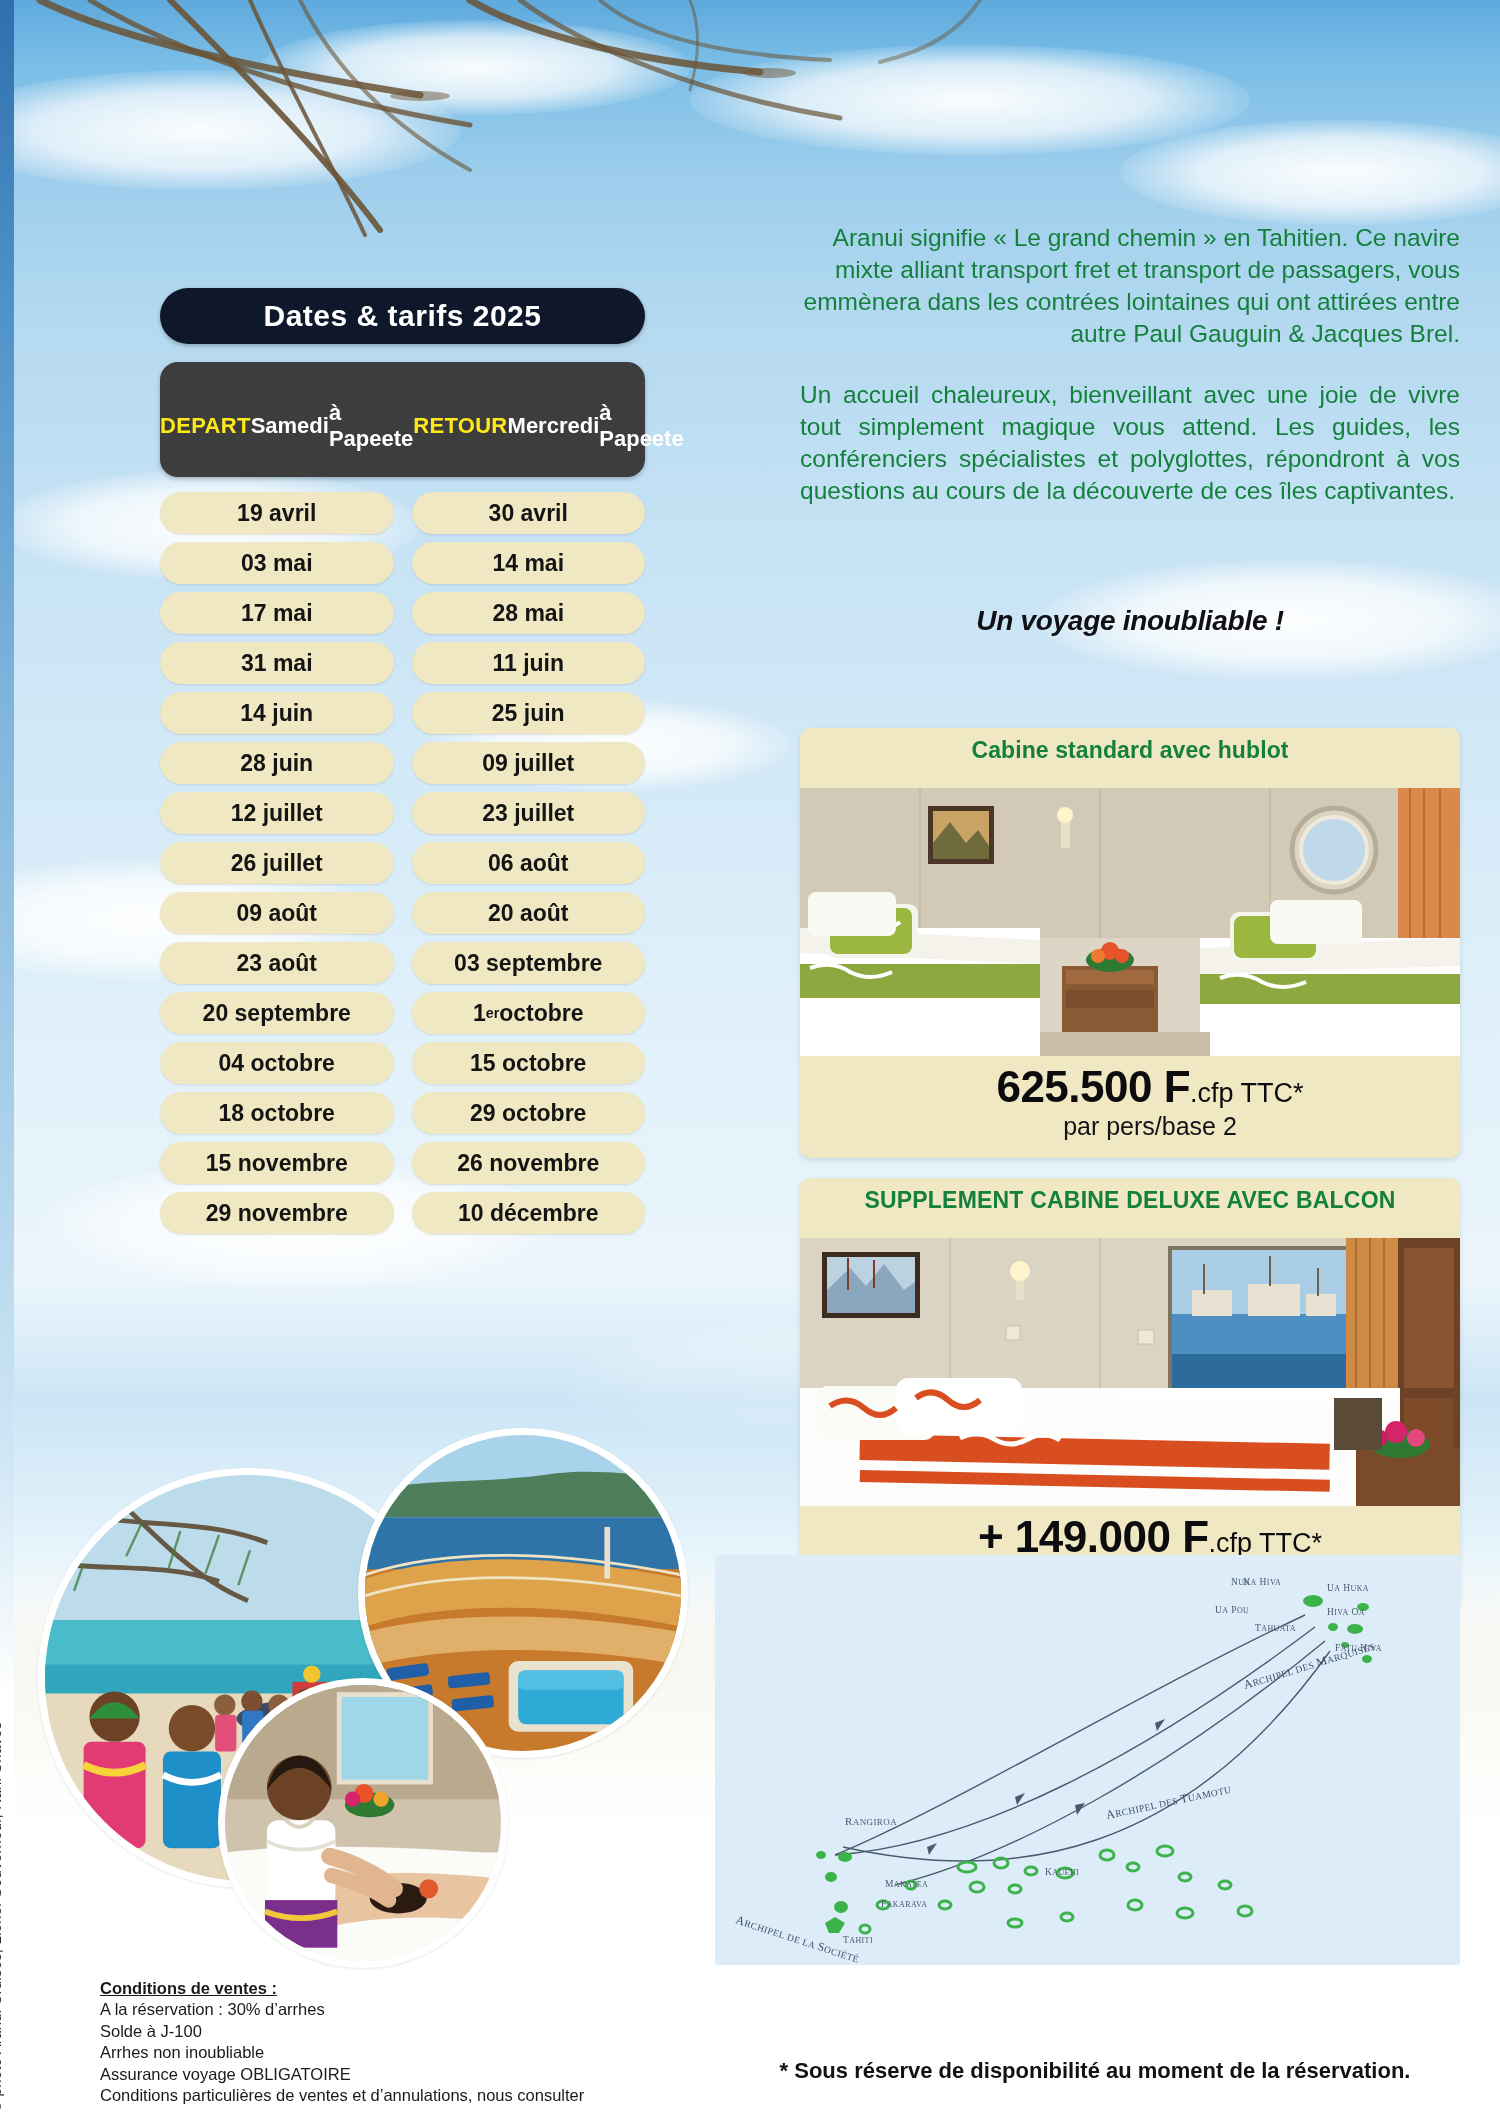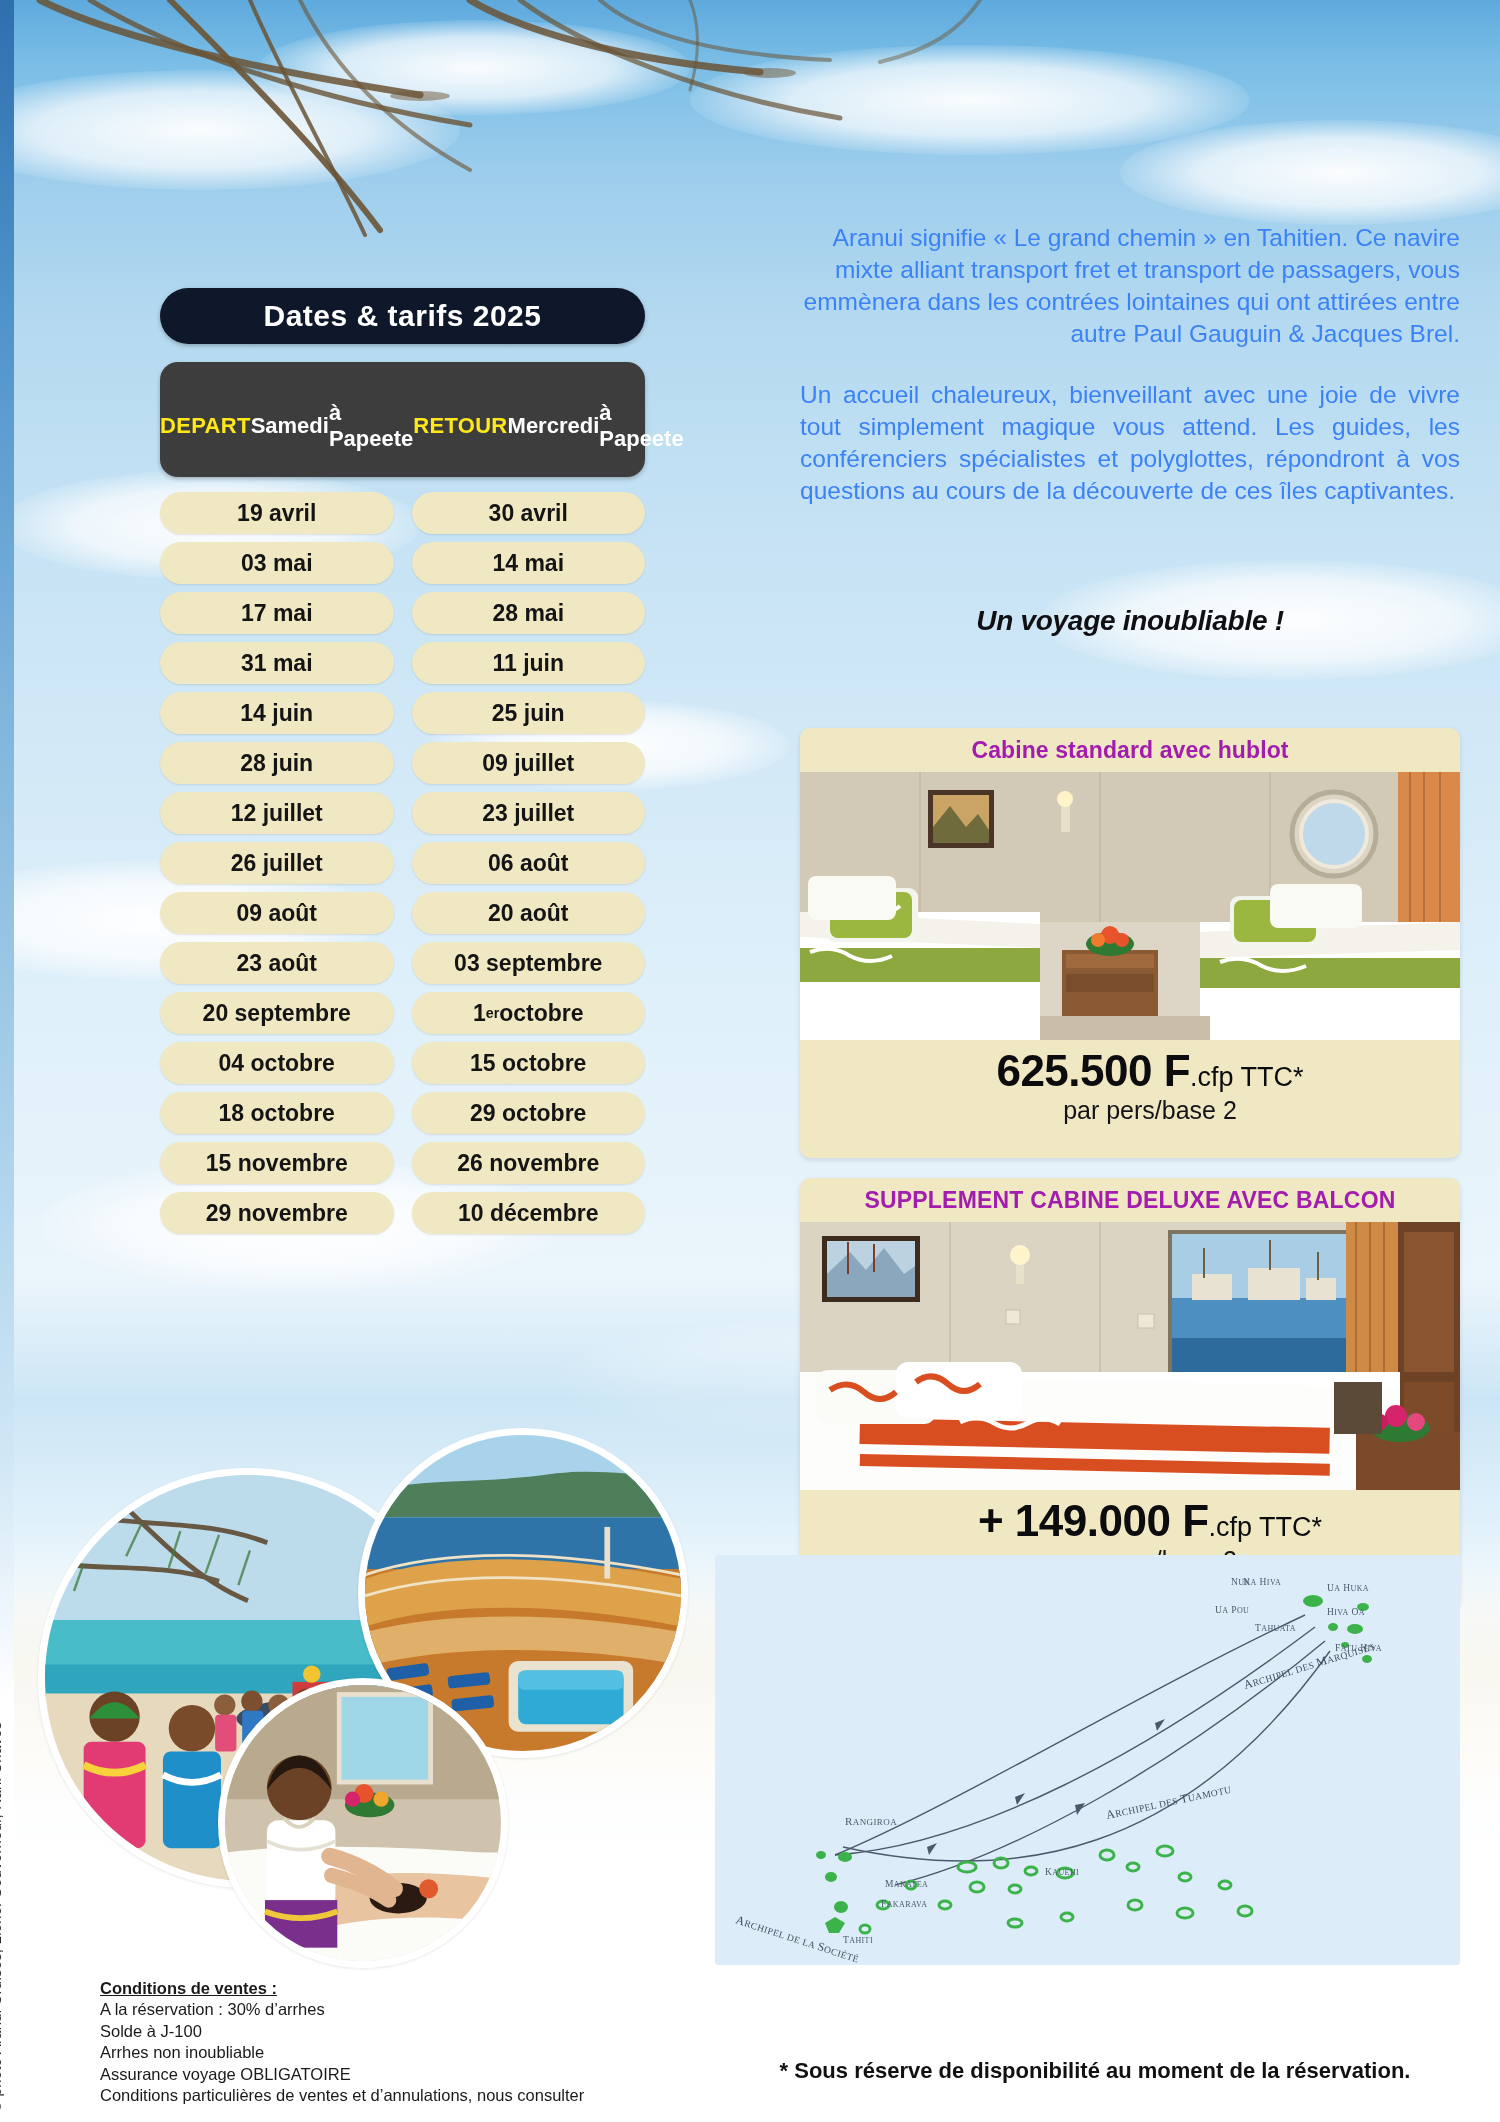--- a/index.html
+++ b/index.html
@@ -138,21 +138,21 @@
   }
   .date-cell sup { font-size: 0.62em; vertical-align: super; }
 
   
   .intro {
     position: absolute;
     left: 800px; top: 222px;
     width: 660px;
     font-size: 24.5px;
     line-height: 1.30;
-    color: #3b82f6;
+    color: #15803d;
     text-align: justify;
   }
   .intro p { margin: 0; }
   .intro p.first { text-align: right; }
   .intro .gap { height: 30px; }
   .slogan {
     position: absolute;
     left: 800px; top: 605px;
     width: 660px;
     text-align: center;
@@ -168,22 +168,22 @@
     position: absolute;
     background: #f0e8c2;
     border-radius: 10px;
     box-shadow: 0 2px 5px rgba(0,0,0,0.12);
     overflow: hidden;
   }
   .card-title {
     text-align: center;
     font-size: 23px;
     font-weight: bold;
-    color: #a21caf;
-    padding: 9px 6px 8px;
+    color: #15803d;
+    padding: 9px 6px 24px;
     letter-spacing: 0.1px;
   }
   .card-title.upper { letter-spacing: 0.2px; }
   .photo { width: 100%; display: block; position: relative; overflow: hidden; }
   .price-wrap { text-align: center; padding: 9px 0 14px; margin-left: 40px; }
   .price {
     font-size: 44px; font-weight: bold; color: #0c0c0f; line-height: 1.02;
     letter-spacing: -0.5px;
   }
   .price .cur { font-size: 44px; }

